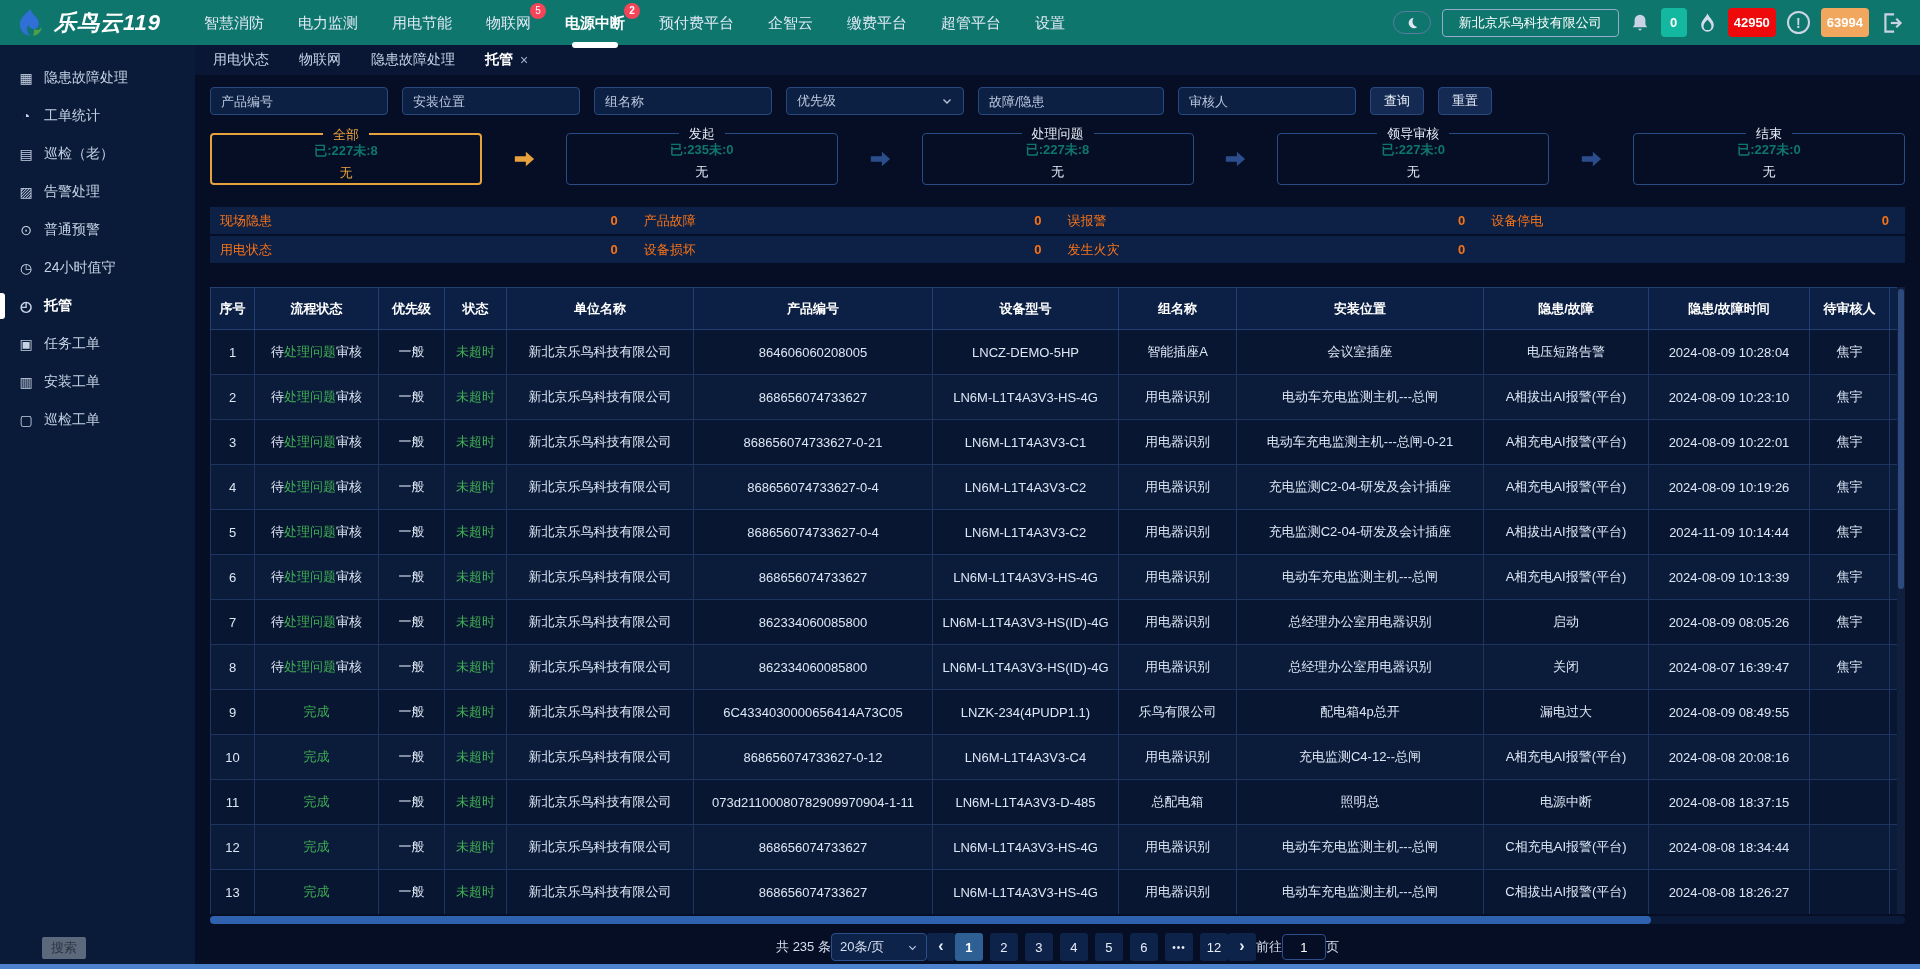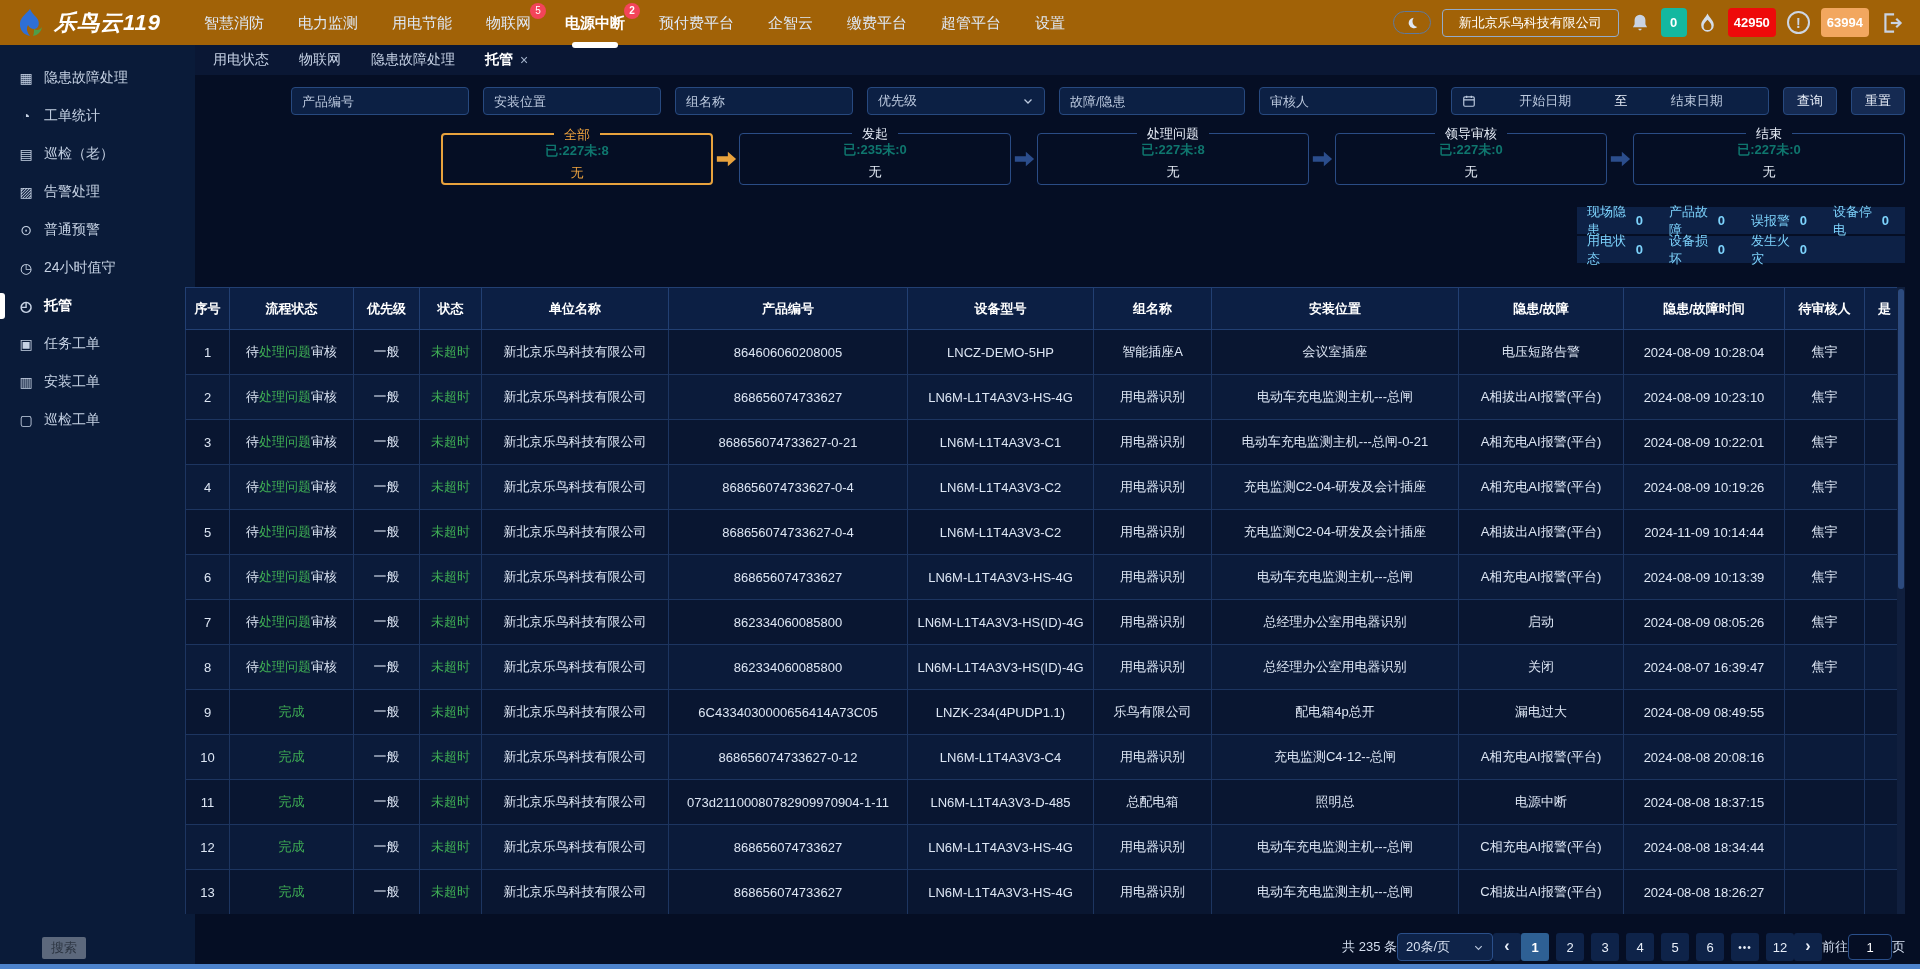--- a/index.html
+++ b/index.html
@@ -1,21 +1,21 @@
 <!DOCTYPE html>
 <html><head>
 <meta charset="utf-8">
 <style>
   * { margin:0; padding:0; box-sizing:border-box; }
   html,body { width:1920px; height:969px; overflow:hidden; background:#050e24;
     font-family:"Liberation Sans", sans-serif; color:#dce5f4; }
   .app { position:relative; width:1920px; height:969px; display:flex; flex-direction:column; }
 
   
-  .topbar { height:45px; background:#a16207; display:flex; align-items:center; padding:0 14px; flex:none; position:relative; z-index:5; }
+  .topbar { height:45px; background:#0f766e; display:flex; align-items:center; padding:0 14px; flex:none; position:relative; z-index:5; }
   .logo { display:flex; align-items:center; gap:8px; margin-right:26px; cursor:pointer; }
   .logo-text { font-size:22px; font-weight:800; font-style:italic; color:#ffffff; letter-spacing:1px; }
   .nav { display:flex; align-items:center; height:45px; }
   .nav-item { position:relative; height:45px; line-height:45px; padding:0 17px; font-size:15px; color:#dfe8f5; cursor:pointer; white-space:nowrap; }
   .nav-item.active { color:#ffffff; font-weight:bold; }
   .nav-item.active::after { content:""; position:absolute; left:50%; transform:translateX(-50%); bottom:-3px; width:46px; height:6px; background:#ffffff; border-radius:3px; }
   .nav-badge { position:absolute; top:3px; right:2px; min-width:16px; height:16px; border-radius:8px; background:#f3445a; color:#fff; font-size:10px; line-height:16px; text-align:center; padding:0 3px; }
   .nav-badge:empty { display:none; }
   .top-right { margin-left:auto; display:flex; align-items:center; gap:11px; }
   .moon-pill { width:38px; height:23px; border:1px solid #5d7aa0; border-radius:12px; display:flex; align-items:center; justify-content:center; cursor:pointer; }
@@ -35,21 +35,21 @@
   .side-item.active { color:#ffffff; font-weight:bold; }
   .side-item.active::before { content:""; position:absolute; left:0; top:6px; width:5px; height:26px; background:#ffffff; border-radius:0 3px 3px 0; }
 
   .main { flex:1; min-width:0; display:flex; flex-direction:column; background:#050e24; }
   .tabbar { height:30px; background:#0a1734; display:flex; align-items:center; padding-left:18px; gap:30px; flex:none; }
   .tab { font-size:14px; color:#c7d3e6; cursor:pointer; display:flex; align-items:center; gap:7px; white-space:nowrap; }
   .tab.active { color:#ffffff; font-weight:bold; }
   .tab-close { color:#a4b4cc; font-size:14px; font-weight:normal; }
   .tab-close:empty { display:none; }
 
-  .panel { flex:1; padding:12px 15px 0 15px; display:flex; flex-direction:column; min-height:0;align-items:flex-end; }
+  .panel { flex:1; padding:12px 15px 0 15px; display:flex; flex-direction:column; min-height:0; }
 
   
   .filters { display:flex; align-items:center; gap:14px; flex:none; }
   .f-input { height:28px; background:#0c2044; border:1px solid #27497f; border-radius:4px; color:#dce5f4; font-size:13px; padding:0 10px; font-family:"Liberation Sans",sans-serif; }
   .f-input::placeholder { color:#bcc9de; opacity:1; }
   .w178 { width:178px; } .w186 { width:186px; }
   .f-select { width:178px; height:28px; background:#0c2044; border:1px solid #27497f; border-radius:4px; display:flex; align-items:center; justify-content:space-between; padding:0 10px; font-size:13px; color:#bcc9de; cursor:pointer; }
   .f-date { width:318px; height:28px; background:#0c2044; border:1px solid #27497f; border-radius:4px; display:flex; align-items:center; gap:8px; padding:0 10px; font-size:13px; color:#bcc9de; cursor:pointer; }
   .f-date .dt { flex:1; text-align:center; }
   .f-date .dt-sep { color:#e8eef8; }
@@ -63,21 +63,21 @@
   .flow-card .count { margin-top:7px; font-size:13px; color:#0f766e; font-weight:bold; }
   .flow-card .extra { margin-top:4px; font-size:13px; color:#e8eef8; }
   .flow-card.active { border:2px solid #e8a23d; }
   .flow-card.active .legend, .flow-card.active .extra { color:#f0a43e; }
   .flow-arrow { flex:1; display:flex; align-items:center; justify-content:center; color:#2b4d8c; }
   .flow-arrow.orange { color:#e8a23d; }
 
   
   .stats { margin-top:22px; flex:none; }
   .stat-bar { height:27px; background:#0d2146; display:flex; margin-bottom:2px; }
-  .stat-seg { flex:1; display:flex; align-items:center; justify-content:space-between; padding:0 16px 0 10px; font-size:13px; color:#7dd3fc; }
+  .stat-seg { flex:1; display:flex; align-items:center; justify-content:space-between; padding:0 16px 0 10px; font-size:13px; color:#f97316; }
   .stat-seg .sv { font-weight:bold; }
 
   
   .table-wrap { margin-top:22px; height:627px; overflow:hidden; position:relative; flex:none; }
   table { border-collapse:collapse; table-layout:fixed; width:1713px; }
   th { height:42px; background:#0c1f44; border:1px solid #223f72; font-size:13px; font-weight:bold; color:#ffffff; white-space:nowrap; overflow:hidden; }
   td { height:45px; border:1px solid #1d3560; font-size:13px; color:#dde6f4; text-align:center; white-space:nowrap; overflow:hidden; padding:0 4px; }
   tbody tr:nth-child(odd) td { background:#091631; }
   tbody tr:nth-child(even) td { background:#0b1b3a; }
   .green { color:#3fae54; }
@@ -258,29 +258,20 @@
           <input class="f-input w178" placeholder="安装位置" style="">
           <input class="f-input w178" placeholder="组名称" style="">
           <div class="f-select">
             <span>优先级</span>
             <svg width="12" height="12" viewBox="0 0 24 24" fill="none" stroke="#bcc9de" stroke-width="2.5">
                 <path d="M5 9l7 7 7-7"></path>
               </svg>
           </div>
           <input class="f-input w186" placeholder="故障/隐患" style="">
           <input class="f-input w178" placeholder="审核人" style="">
-          <div class="f-date">
-            <svg width="14" height="14" viewBox="0 0 24 24" fill="none" stroke="#bcc9de" stroke-width="2">
-                <rect x="3" y="5" width="18" height="16" rx="2"></rect>
-                <path d="M8 3v4M16 3v4M3 10h18"></path>
-              </svg>
-            <span class="dt">开始日期</span>
-            <span class="dt-sep">至</span>
-            <span class="dt">结束日期</span>
-          </div>
           <button class="f-btn">查询</button>
           <button class="f-btn">重置</button>
         </div>
 
         <div class="cards">
           <div class="card-wrap">
               <div class="flow-card active">
                 <span class="legend">全部</span>
                 <div class="count">已:227未:8</div>
                 <div class="extra">无</div>

